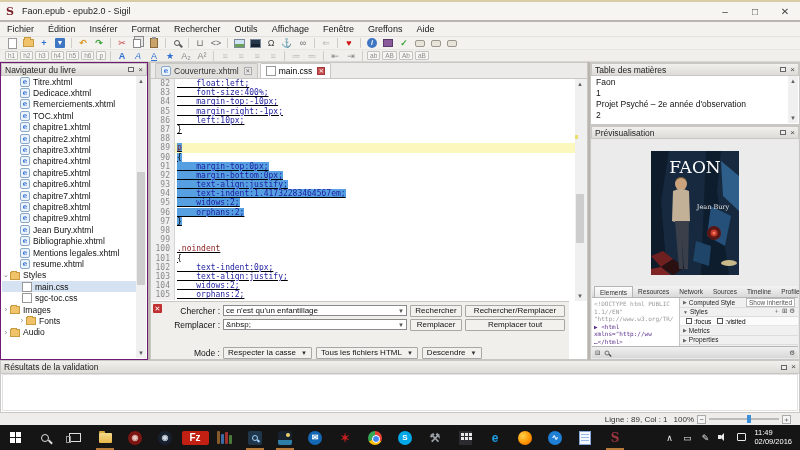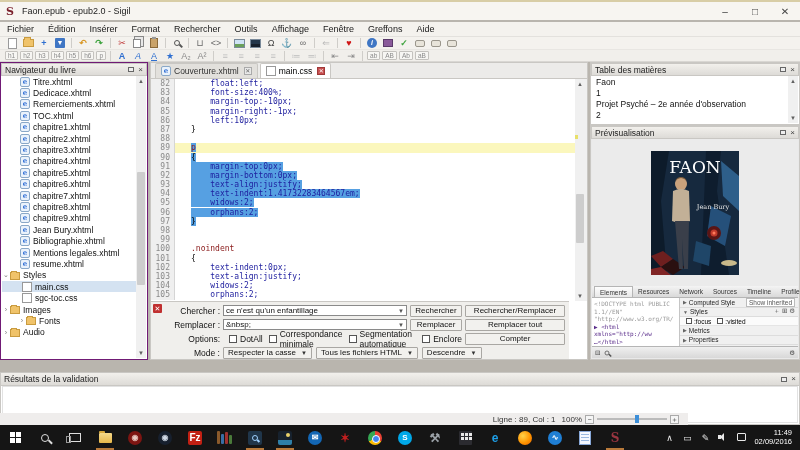--- a/index.html
+++ b/index.html
@@ -81,21 +81,21 @@
     border:1px solid #c9c7c3; border-bottom:none; background:#e2e0dc; margin-right:2px; border-radius:2px 2px 0 0;}
   .tab.active { background:#fff; color:#000; }
   .tab .t-ico { margin-right:3px;}
   .tclose { width:8px; height:8px; margin-left:5px; border:1px solid #aaa; background:#e8e8e8;
     color:#666; font-size:6px; line-height:6px; text-align:center;}
   .tclose.red { background:#c75050; border-color:#a03838; color:#fff; }
   #code { position:absolute; left:0; top:16px; right:12px; bottom:58px; overflow:hidden; background:#fff; }
   .cl { height:9.2px; display:flex; font-family:"DejaVu Sans Mono",monospace; font-size:8px; line-height:9.2px;}
   .cl .ln { width:24px; flex:none; text-align:right; padding-right:4px; background:#efefef;
     color:#8a8a8a; border-right:1px solid #d5d5d5; }
-  .cl .ct { white-space:pre; padding-left:16px; font-family:inherit; }
+  .cl .ct { white-space:pre; padding-left:2px; font-family:inherit;text-decoration:underline; }
   .cl.cur { background:#fbf7bd; }
   .tok.prop { color:#1d1d9e; } .tok.selector { color:#8a1a1a; } .tok.brace { color:#000; }
   .tok.sel { background:#56a0e2; }
   #escroll { position:absolute; top:16px; right:0; width:12px; bottom:58px; background:#f0f0f0; }
   #escroll .mark { position:absolute; left:0; width:3px; height:4px; background:#e8e06a; top:25%; }
   
   #findpanel { position:absolute; left:0; bottom:0; right:18px; height:58px; background:#f0efec;
     border-top:1px solid #c9c7c3; font-size:8.5px; color:#111; }
   .frow { position:absolute; left:0; right:4px; height:13px; display:flex; align-items:center; }
   .flabel { width:72px; text-align:right; padding-right:3px; flex:none;}
@@ -131,24 +131,24 @@
   #devside { flex:1; background:#f7f7f7; position:relative; overflow:hidden;}
   .devsec { height:9.5px; border-bottom:1px solid #ddd; display:flex; align-items:center;
     padding:0 3px; color:#222; background:#f0f0f0;}
   .devsec .tri { color:#666; font-size:5px; margin-right:2px;}
   .devsec .right { margin-left:auto; color:#555;}
   .pseudo-row { height:9px; display:flex; align-items:center; background:#fbfbfb; border-bottom:1px solid #e5e5e5;}
   .pseudo-row .chk { width:6px; height:6px; margin:0 2px 0 6px;}
   #devfoot { position:absolute; bottom:0; left:0; right:0; height:12px; background:linear-gradient(#f0f0f0,#d8d8d8);
     border-top:1px solid #b5b5b5; display:flex; align-items:center; padding:0 3px; color:#444;}
   
-  #valdock { left:0; top:360px; width:800px; height:53px; background:#fff; border:1px solid #c9c7c3;margin-top:12px;}
+  #valdock { left:0; top:360px; width:800px; height:53px; background:#fff; border:1px solid #c9c7c3;}
   #valbody { position:absolute; left:1px; right:1px; top:13px; bottom:1px; background:#fff; border:1px solid #e2e2e2;}
   
-  #statusbar { left:0; top:413px; width:688px; height:12px; background:#efedec; display:flex;
+  #statusbar { left:0; top:413px; width:800px; height:12px; background:#efedec; display:flex;
     align-items:center; justify-content:flex-end; font-size:8px; color:#333; padding-right:6px;}
   .zoombtn { width:9px; height:9px; border:1px solid #aaa; background:#f5f5f5; font-size:7px;
     line-height:7px; text-align:center; margin:0 3px; color:#444;}
   #zoomtrack { width:70px; height:2px; background:#bbb; position:relative; }
   #zoomhandle { position:absolute; left:38px; top:-3px; width:4px; height:8px; background:#3d8fd8; }
   
   #taskbar { left:0; top:425px; width:800px; height:25px; background:#151515; display:flex; align-items:center; }
   .tba { width:30px; height:25px; display:flex; align-items:center; justify-content:center; position:relative;}
   .tba.active::after { content:""; position:absolute; bottom:0; left:6px; right:6px; height:2px; background:#b8793a;}
   .k-win { width:11px; height:11px; display:grid; grid-template-columns:5px 5px; grid-gap:1px;}
@@ -156,21 +156,21 @@
   .k-mag { width:8px; height:8px; border:1.5px solid #ddd; border-radius:50%; position:relative;}
   .k-mag::after { content:""; position:absolute; left:6px; top:6px; width:5px; height:1.5px;
     background:#ddd; transform:rotate(45deg);}
   .k-tv { width:12px; height:9px; border:1px solid #ddd; position:relative; background:transparent;}
   .k-tv::before { content:""; position:absolute; left:-4px; top:2px; width:3px; height:5px; border:1px solid #9a9a9a;}
   .k-folder { width:13px; height:10px; background:linear-gradient(#f5d98a,#e8b84a); border-radius:1px; position:relative;}
   .k-folder::before { content:""; position:absolute; left:0; top:-2px; width:6px; height:2px; background:#d8a83a;
     border-radius:1px 1px 0 0;}
   .k-circle { width:14px; height:14px; border-radius:50%; display:flex; align-items:center;
     justify-content:center; font-size:8px; font-weight:bold;}
-  .k-tile { width:14px; height:14px; border-radius:2px; display:flex; align-items:center;
+  .k-tile { width:27px; height:14px; border-radius:2px; display:flex; align-items:center;
     justify-content:center; font-size:10px; font-weight:bold;}
   .k-glyph { font-size:12px; font-weight:bold; }
   .k-books { display:flex; align-items:flex-end; height:13px;}
   .k-books i { width:3px; margin-right:1px; border-radius:1px;}
   .k-chrome { width:14px; height:14px; border-radius:50%;
     background:conic-gradient(#ea4335 0 33%, #fbbc05 0 66%, #34a853 0 100%); position:relative;}
   .k-chrome::after { content:""; position:absolute; left:4px; top:4px; width:6px; height:6px;
     background:#4285f4; border:1px solid #fff; border-radius:50%;}
   .k-firefox { width:14px; height:14px; border-radius:50%;
     background:radial-gradient(circle at 35% 35%, #ffd24a, #ff9500 55%, #e66000); }
@@ -190,21 +190,21 @@
   .k-img2::after { content:""; position:absolute; right:2px; top:2px; width:4px; height:4px;
     border-radius:50%; background:#e8d06a;}
   #tray { margin-left:auto; display:flex; align-items:center; color:#e8e8e8; font-size:9px; }
   .tray-i { width:18px; text-align:center; }
   .i-spk { position:relative; width:10px; height:8px; display:inline-block;}
   .i-spk::before { content:""; position:absolute; left:0; top:2px; width:3px; height:4px; background:#e8e8e8;}
   .i-spk::after { content:""; position:absolute; left:2px; top:0; border-top:4px solid transparent;
     border-bottom:4px solid transparent; border-right:4px solid #e8e8e8;}
   .i-ac { width:9px; height:8px; border:1px solid #e8e8e8; border-radius:1px; display:inline-block;
     background:repeating-linear-gradient(transparent 0 1px, transparent 1px 2px);}
-  #clock { text-align:right; font-size:7.5px; line-height:8.5px; color:#fff; margin:0 8px 0 4px; }
+  #clock { text-align:left; font-size:7.5px; line-height:8.5px; color:#fff; margin:0 8px 0 4px; }
 </style>
 </head>
 <body>
 
 <div id="stage">
 
   <div class="abs" id="titlebar">
     <span class="app-ico">S</span>
     <span>Faon.epub - epub2.0 - Sigil</span>
     <div id="winbtns">
@@ -581,34 +581,20 @@
         <div class="fbtn" style="width:100px">Rechercher/Remplacer</div>
       </div>
       <div class="frow" style="top:16px">
         <span class="flabel">Remplacer :</span>
         <div class="fcombo">
           <span>&amp;nbsp;</span>
           <span class="dd">▼</span>
         </div>
         <div class="fbtn" style="width:52px">Remplacer</div>
         <div class="fbtn" style="width:100px">Remplacer tout</div>
-      </div>
-      <div class="frow" style="top:30px">
-        <span class="flabel">Options:</span>
-        <div id="findopts" style="display:flex;align-items:center;flex:1">
-            <span class="chk"></span>
-            <span>DotAll</span>
-            <span class="chk"></span>
-            <span>Correspondance minimale</span>
-            <span class="chk"></span>
-            <span>Segmentation automatique</span>
-            <span class="chk"></span>
-            <span>Enclore</span>
-          </div>
-        <div class="fbtn" style="width:100px">Compter</div>
       </div>
       <div class="frow" style="top:44px">
         <span class="flabel">Mode :</span>
         <div id="findmodes" style="display:flex;align-items:center">
             <div class="fdrop">
               <span>Respecter la casse</span>
               <span class="dd">▼</span>
             </div>
             <div class="fdrop">
               <span>Tous les fichiers HTML</span>

